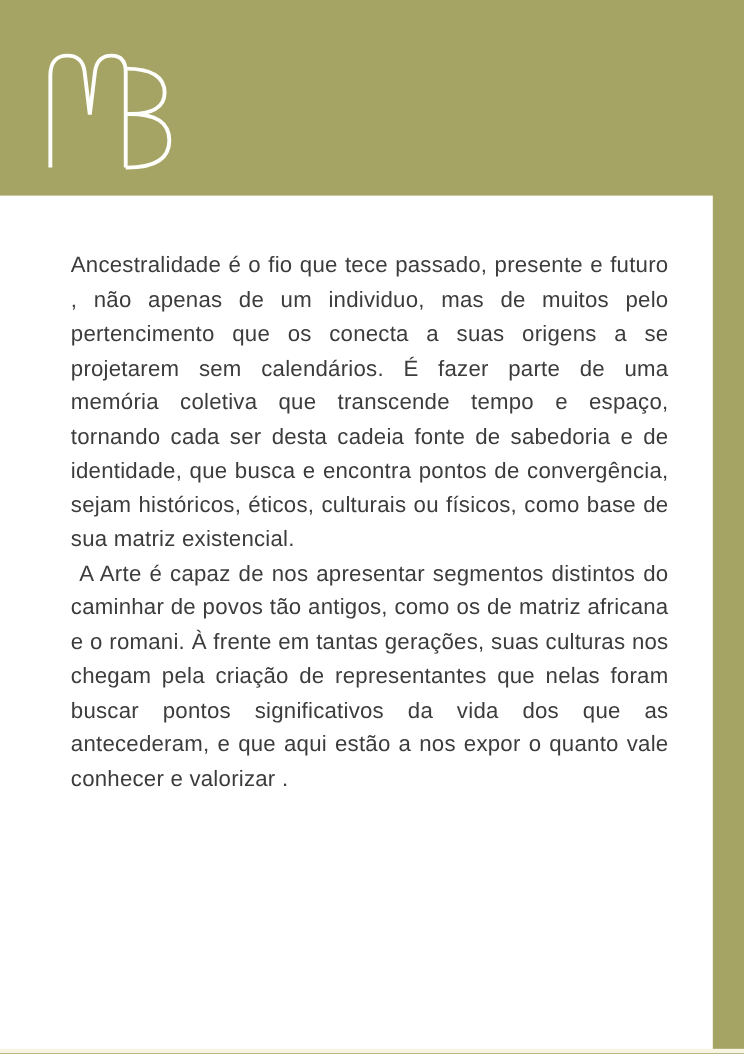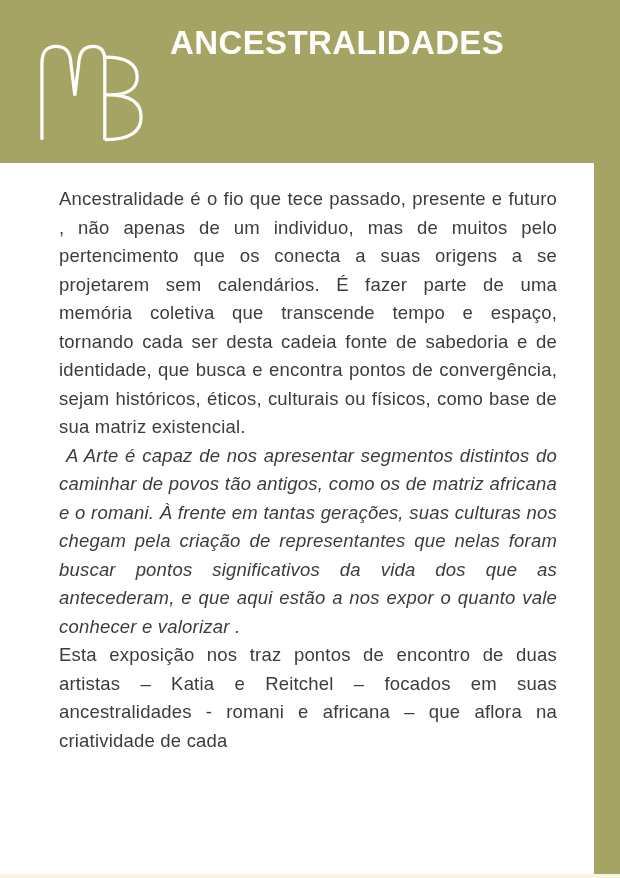--- a/index.html
+++ b/index.html
@@ -52,31 +52,31 @@
   .title-line { display: block; }
   
   .paper {
     position: absolute;
     top: 163px;
     left: 0;
     width: 594px;
     height: 714px;
     background: #ffffff;
     box-sizing: border-box;
-    padding: 22px 37px 0 59px;
+    padding: 44px 37px 0 59px;
   }
   .para {
     margin: 0;
     text-align: justify;
     font-size: 18.5px;
     line-height: 28.5px;
     color: #3c3c3c;
     letter-spacing: 0.2px;
   }
-  .para.indent-small { text-indent: 7px; font-style: italic; }
+  .para.indent-small { text-indent: 7px; }
   
   .bottom-strip {
     position: absolute;
     left: 0;
     bottom: 0;
     width: 620px;
     height: 4px;
     background: #f7f5e2;
   }
 </style>
@@ -89,26 +89,24 @@
 
     <div class="logo">
       <svg viewBox="0 0 110 100" fill="none" stroke="#fefefc" stroke-width="3.3" stroke-linecap="butt" stroke-linejoin="miter">
         <path d="M 3 97 L 3 19 Q 3 2 17.5 2 Q 30 2 32 15 L 36.5 52 L 41 15 Q 43 2 55 2 Q 67 2 67 16 L 67 97"></path>
         <path d="M 67 13 C 88 13 100 19 100 33.5 C 100 46.5 88 51.5 72 51.5 L 67 51.5 M 70 51.5 C 92 51.5 104 58 104 74 C 104 91 90 97 68 97 L 67 97"></path>
       </svg>
       <span class="sr-only">MB</span>
     </div>
 
     <h1 class="title">
-      <span class="title-line">ANCESTRALIDADES</span>
     </h1>
 
   </header>
 
   <main class="paper">
     <p class="para">Ancestralidade é o fio que tece passado, presente e futuro , não apenas de um individuo, mas de muitos pelo pertencimento que os conecta a suas origens a se projetarem sem calendários. É fazer parte de uma memória coletiva que transcende tempo e espaço, tornando cada ser desta cadeia fonte de sabedoria e de identidade, que busca e encontra pontos de convergência, sejam históricos, éticos, culturais ou físicos, como base de sua matriz existencial.</p>
     <p class="para indent-small">A Arte é capaz de nos apresentar segmentos distintos do caminhar de povos tão antigos, como os de matriz africana e o romani. À frente em tantas gerações, suas culturas nos chegam pela criação de representantes que nelas foram buscar pontos significativos da vida dos que as antecederam, e que aqui estão a nos expor o quanto vale conhecer e valorizar .</p>
-    <p class="para">Esta exposição nos traz pontos de encontro de duas artistas – Katia e Reitchel – focados em suas ancestralidades - romani e africana – que aflora na criatividade de cada</p>
   </main>
 
   <div class="bottom-strip"></div>
 
 </div>
 
 </body></html>

